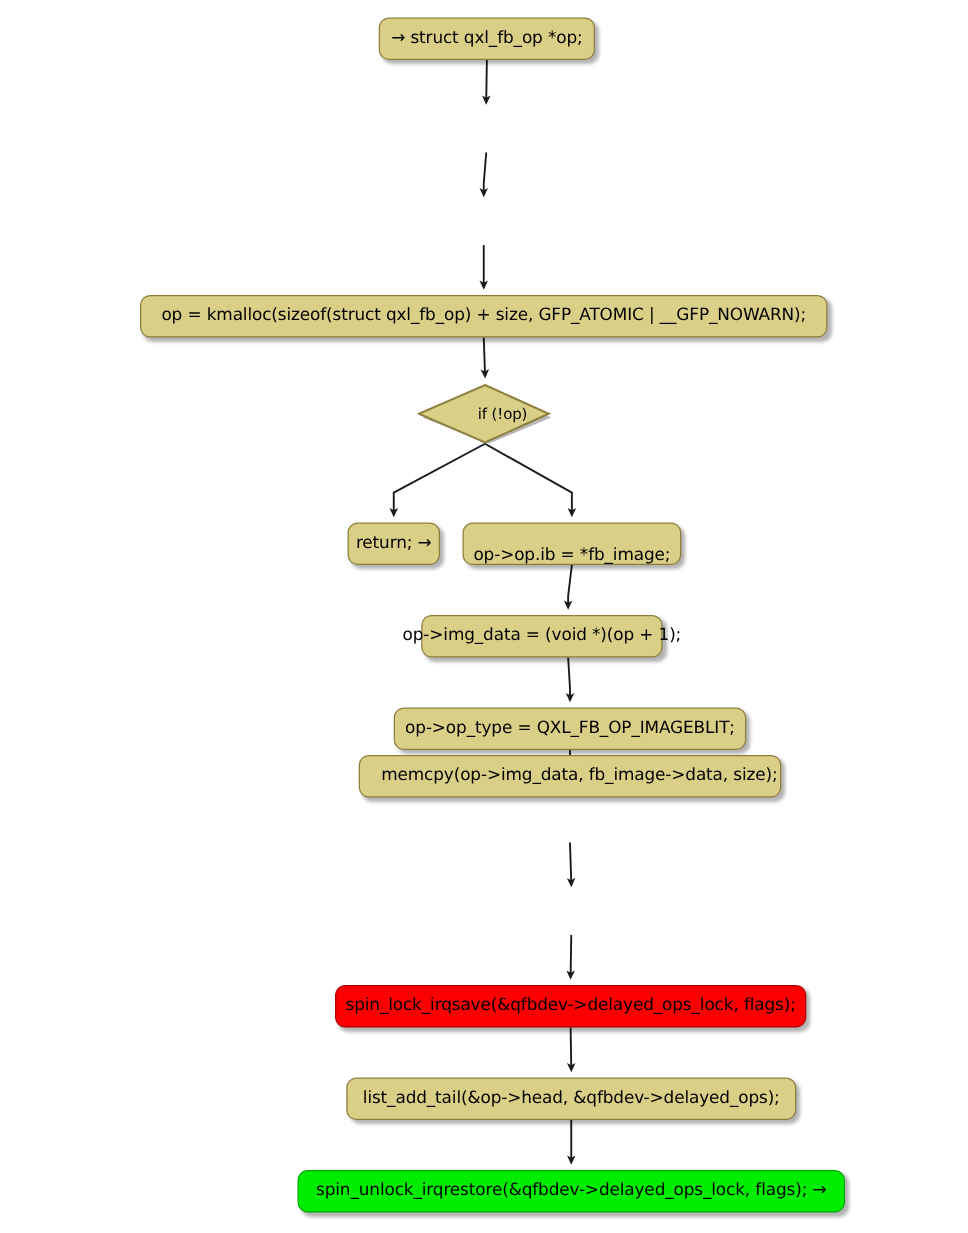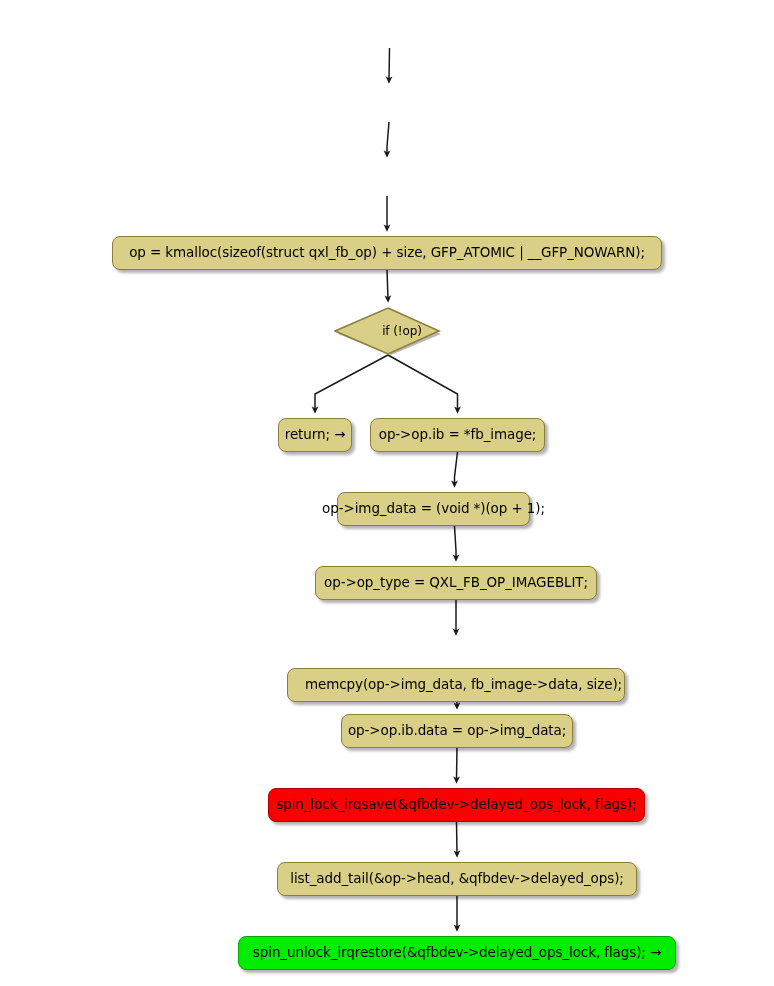--- a/index.html
+++ b/index.html
@@ -126,47 +126,47 @@
         <path d="M454.5,526 L456,550.8 L456,558" class="edge-line" marker-end="url(#arrowhead)"></path>
         <path d="M456,600 L456,632" class="edge-line" marker-end="url(#arrowhead)"></path>
         <path d="M456,674 L457,706" class="edge-line" marker-end="url(#arrowhead)"></path>
         <path d="M457,748 L456.5,780" class="edge-line" marker-end="url(#arrowhead)"></path>
         <path d="M456.5,822 L457,854" class="edge-line" marker-end="url(#arrowhead)"></path>
         <path d="M457,896 L457,928" class="edge-line" marker-end="url(#arrowhead)"></path>
       </g>
   </svg>
 
   <div id="nodes">
+      <div class="node process" style="left: 303px; top: 14px; width: 173px; height: 34px;">
+        <span>→ struct qxl_fb_op *op;</span>
+      </div>
       <div class="node process" style="left: 112px; top: 236px; width: 550px; height: 34px;">
         <span>op = kmalloc(sizeof(struct qxl_fb_op) + size, GFP_ATOMIC | __GFP_NOWARN);</span>
       </div>
       <div class="node decision" style="left: 334px; top: 307px; width: 108px; height: 48px;">
         <svg class="diamond-shape" viewBox="0 0 108 48">
           <path d="M57,3 L107,27 L57,48 L4,27 Z" fill="rgba(0,0,0,0.28)"></path>
           <path d="M54,1 L105,24 L54,47 L1,24 Z" fill="#d9cf86" stroke="#8c7f3d" stroke-width="1.6"></path>
         </svg>
         <span class="decision-label">if (!op)</span>
       </div>
       <div class="node process" style="left: 278px; top: 418px; width: 74px; height: 34px;">
         <span>return; →</span>
       </div>
-      <div class="node process" style="left: 370px; top: 418px; width: 175px; height: 34px;">
+      <div class="node process" style="left: 370px; top: 418px; width: 175px; height: 34px; align-items: flex-end;">
         <span>op-&gt;op.ib = *fb_image;</span>
       </div>
       <div class="node process" style="left: 337px; top: 492px; width: 193px; height: 34px;">
         <span>op-&gt;img_data = (void *)(op + 1);</span>
       </div>
       <div class="node process" style="left: 315px; top: 566px; width: 282px; height: 34px;">
         <span>op-&gt;op_type = QXL_FB_OP_IMAGEBLIT;</span>
       </div>
-      <div class="node process" style="left: 287px; top: 668px; width: 338px; height: 34px; padding-left: 24px;">
+      <div class="node process" style="left: 287px; top: 604px; width: 338px; height: 34px; padding-left: 24px;">
         <span>memcpy(op-&gt;img_data, fb_image-&gt;data, size);</span>
-      </div>
-      <div class="node process" style="left: 341px; top: 714px; width: 232px; height: 34px;">
-        <span>op-&gt;op.ib.data = op-&gt;img_data;</span>
       </div>
       <div class="node process accent-red" style="left: 268px; top: 788px; width: 377px; height: 34px;">
         <span>spin_lock_irqsave(&amp;qfbdev-&gt;delayed_ops_lock, flags);</span>
       </div>
       <div class="node process" style="left: 277px; top: 862px; width: 360px; height: 34px;">
         <span>list_add_tail(&amp;op-&gt;head, &amp;qfbdev-&gt;delayed_ops);</span>
       </div>
       <div class="node process accent-green" style="left: 238px; top: 936px; width: 438px; height: 34px; align-items: center;">
         <span>spin_unlock_irqrestore(&amp;qfbdev-&gt;delayed_ops_lock, flags); →</span>
       </div>

